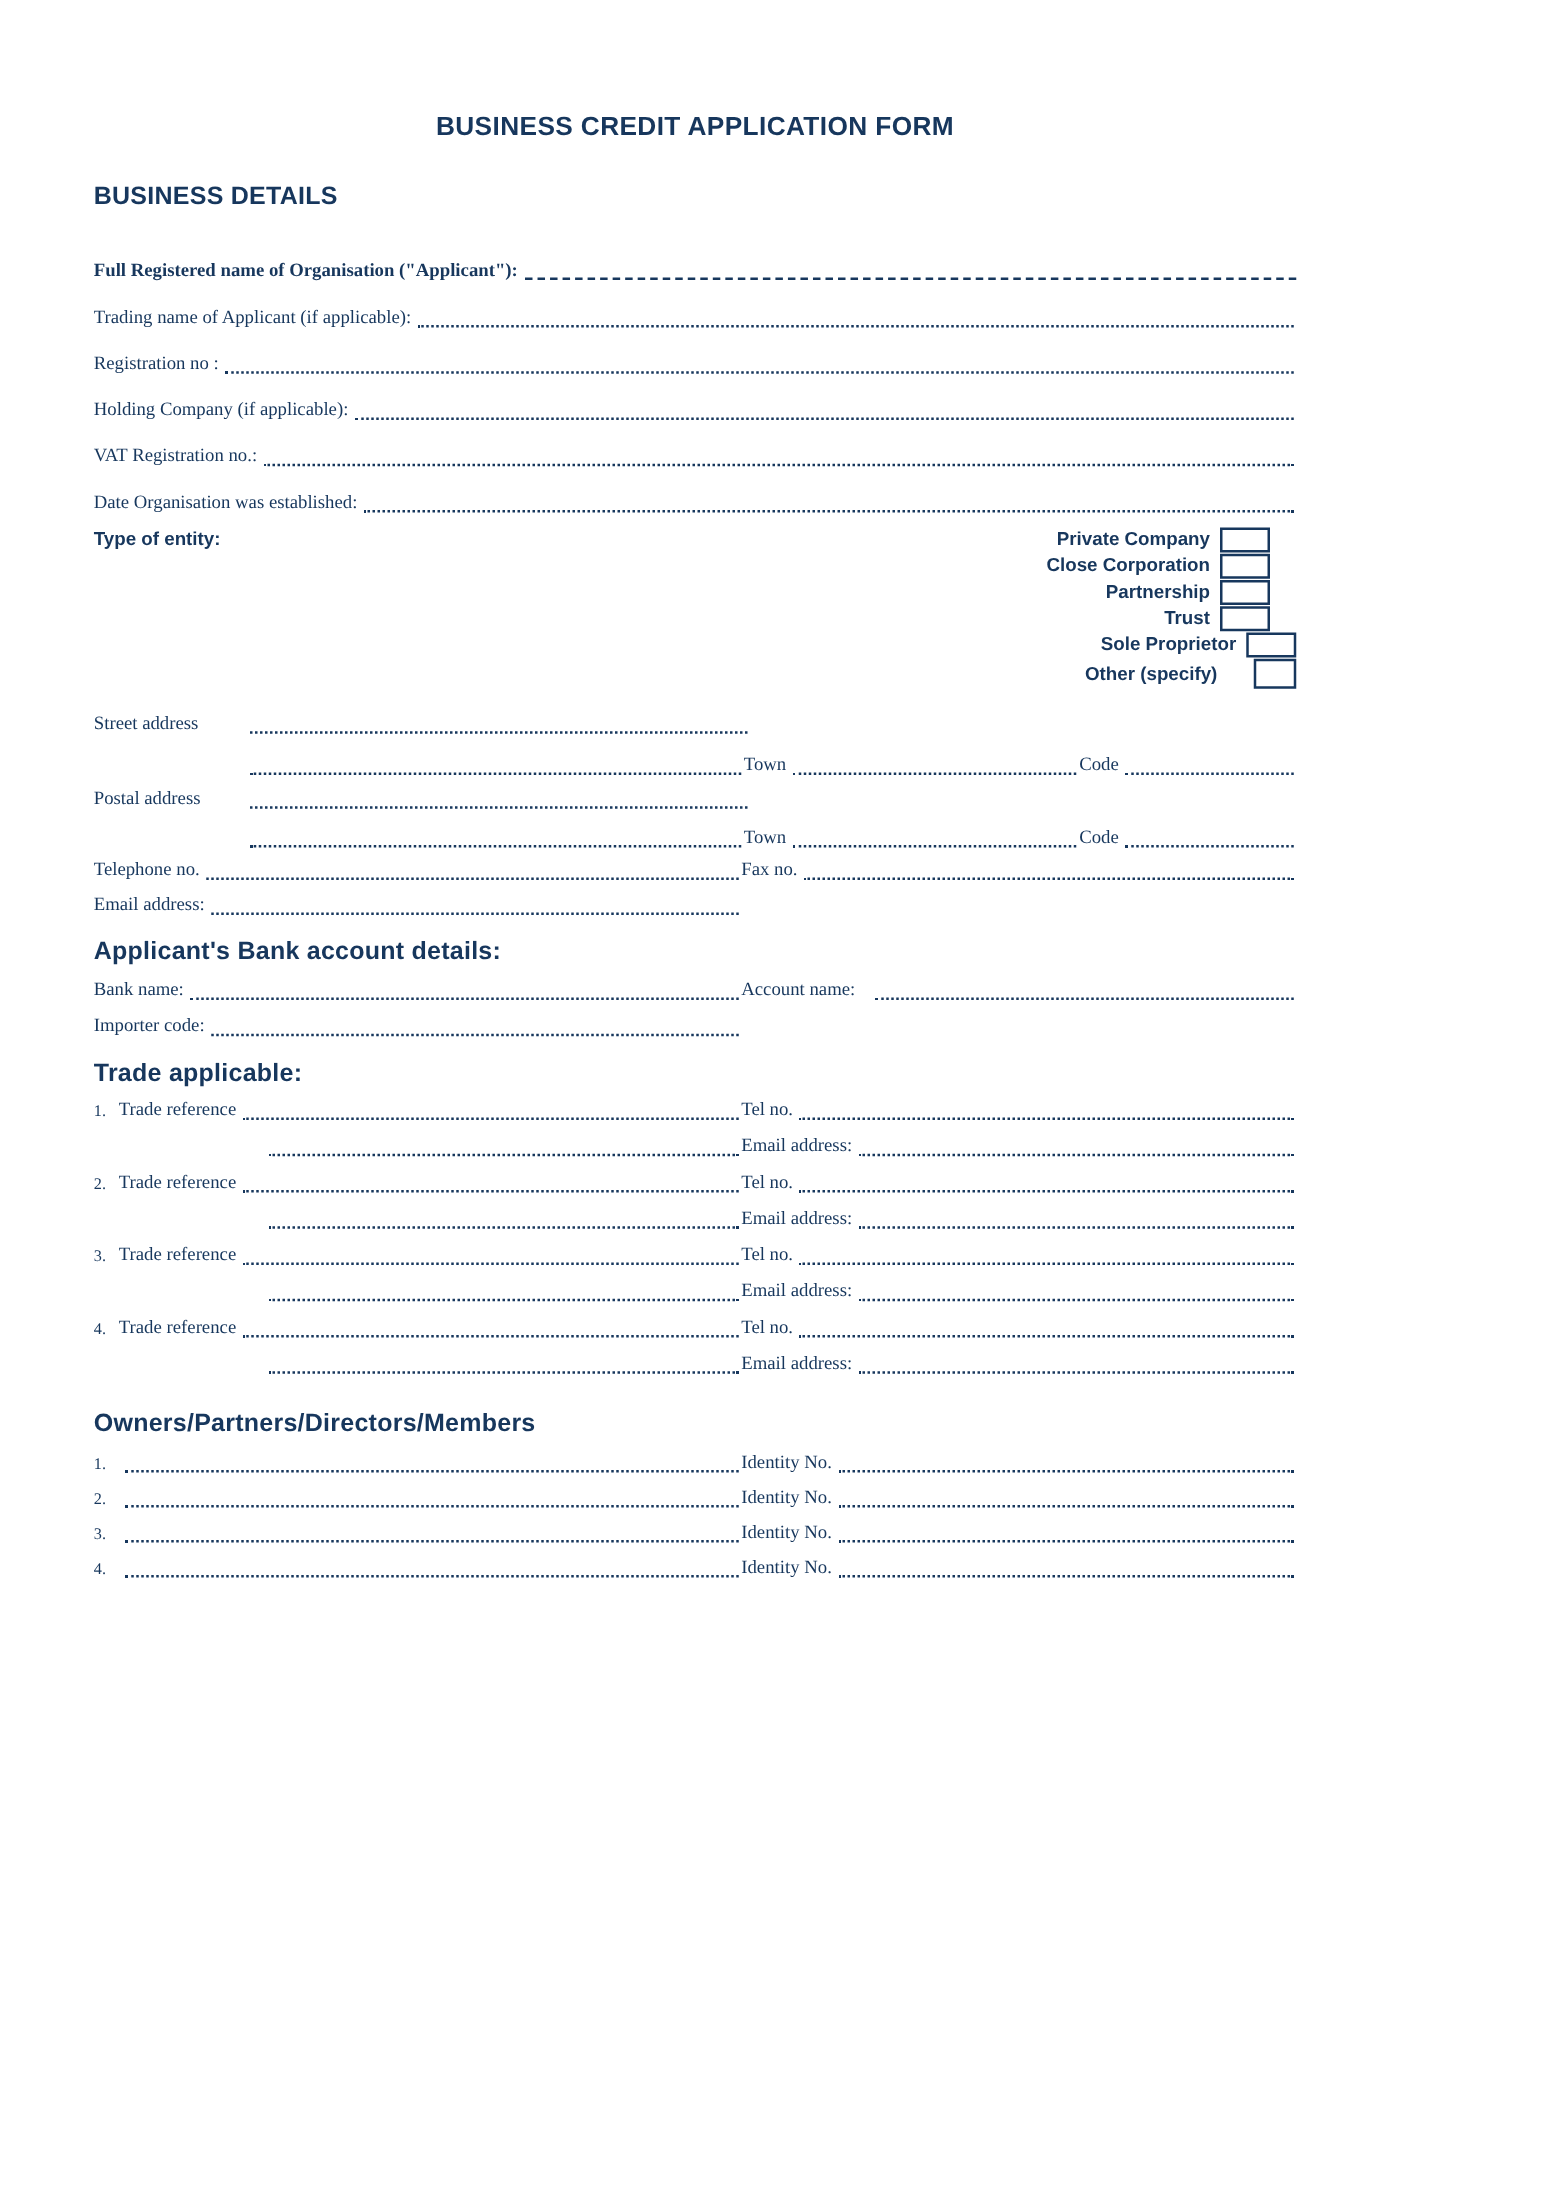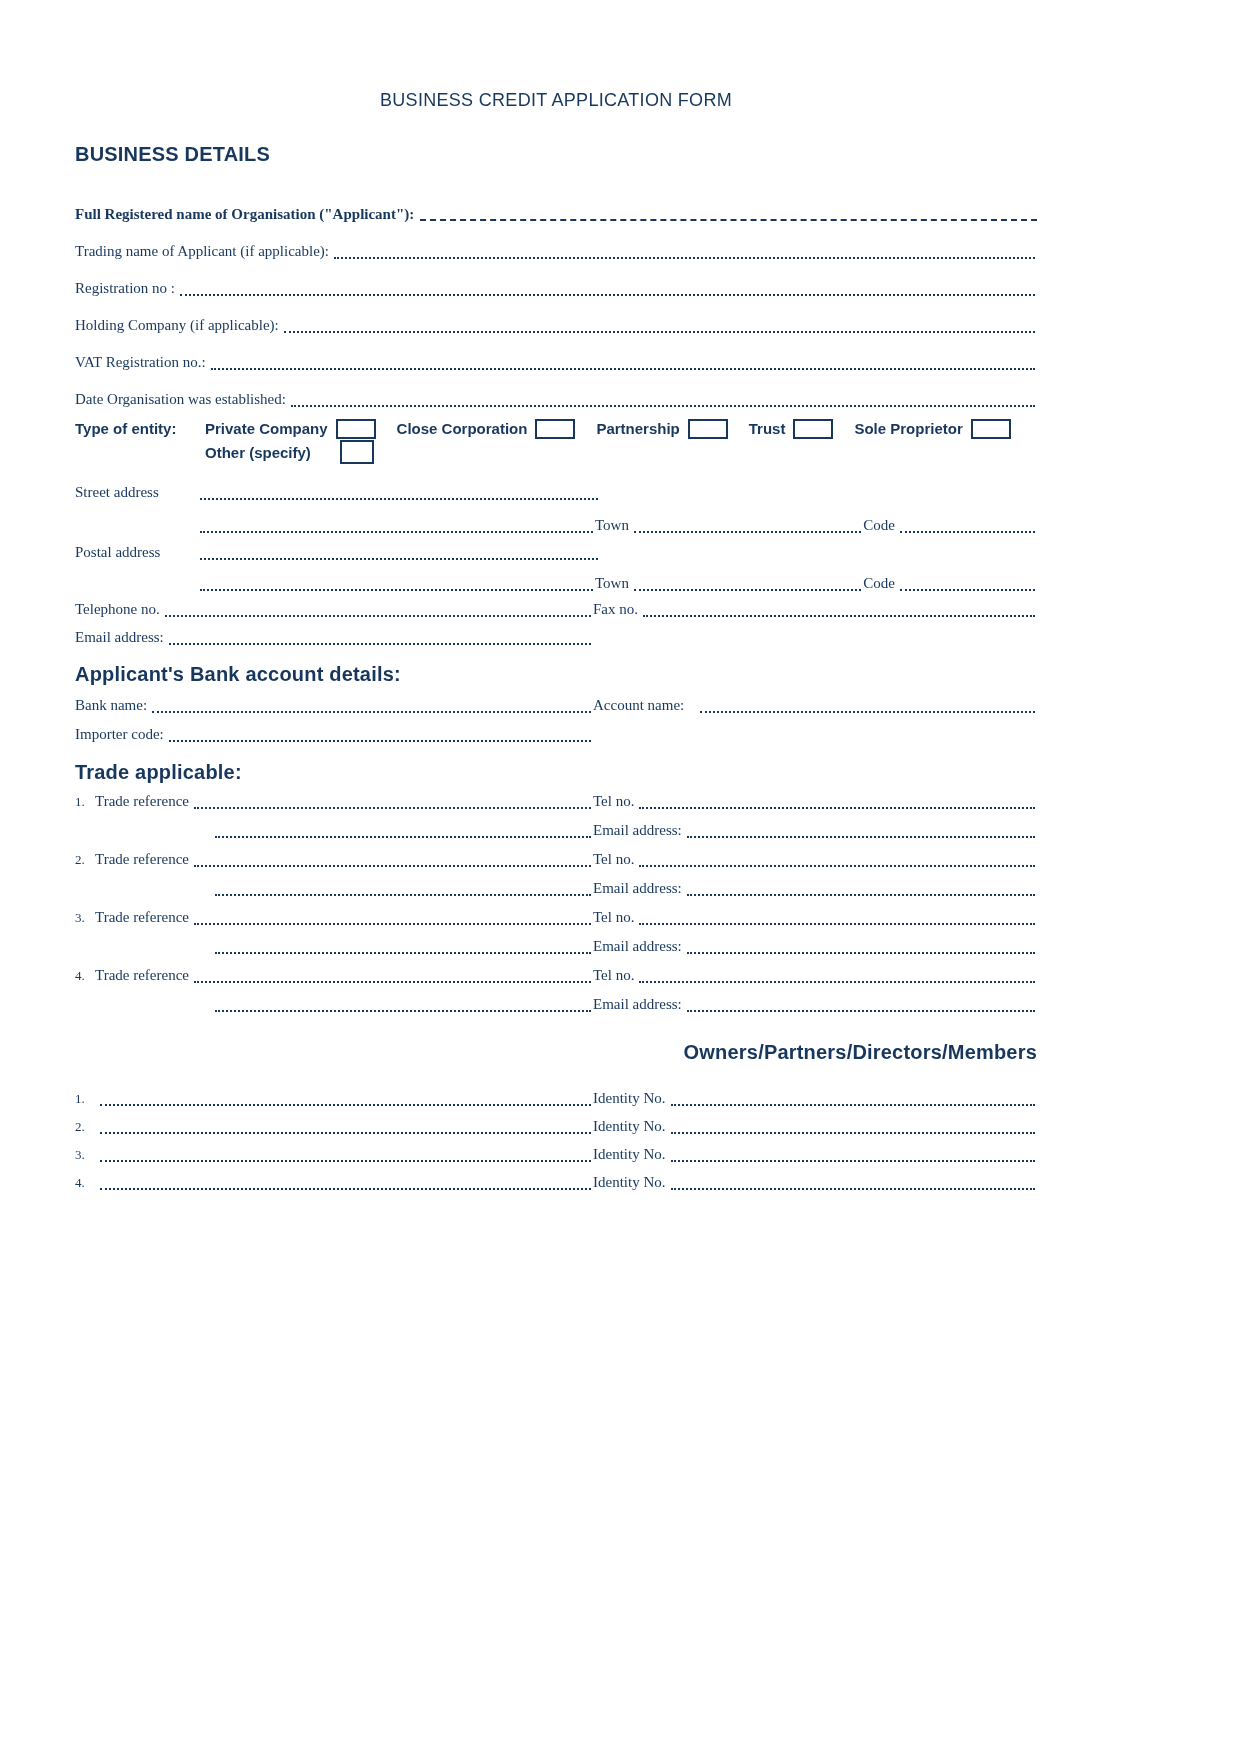--- a/index.html
+++ b/index.html
@@ -7,27 +7,27 @@
   body {
     width:1241px; height:1754px;
     font-family:"Liberation Sans", sans-serif;
     color:#17375d;
   }
   .page { position:relative; width:1241px; height:1754px; background:#ffffff; overflow:hidden; }
   .content { position:absolute; left:75px; top:0; width:962px; }
 
   .title {
     margin-top:90px; margin-bottom:32px;
-    text-align:center; font-size:18px; font-weight:normal; letter-spacing:0.3px;
+    text-align:center; font-size:21px; font-weight:bold; letter-spacing:0.3px;
   }
   .section-heading { font-size:20px; font-weight:bold; letter-spacing:0.2px; }
   .h-biz { margin-bottom:36px; }
   .h-bank { margin-top:15px; margin-bottom:7px; }
   .h-trade { margin-top:16px; margin-bottom:5px; }
-  .h-owners { margin-top:26px; margin-bottom:22px;text-align:right; }
+  .h-owners { margin-top:26px; margin-bottom:7px; }
 
   .row { display:flex; align-items:flex-end; font-size:15px; min-height:23px;font-family:Liberation Serif, serif; }
   .lbl { white-space:nowrap; line-height:21px; }
   .bold { font-weight:bold; }
 
   .dotline { flex:1 1 auto; border-bottom:2px dotted #17375d; height:16px; margin:0 2px 3px 5px; min-width:20px; }
   .dashline { flex:1 1 auto; border-bottom:2px dashed #17375d; height:16px; margin:0 0 4px 6px; }
 
   .mb14 { margin-bottom:14px; }
   .mb10 { margin-bottom:10px; }
@@ -46,21 +46,21 @@
   .indent135 { width:135px; flex:0 0 135px; }
   .adr-dot1 { flex:0 0 393px; }
   .adr-dot3 { flex:0 0 135px; }
 
   .num { display:inline-block; width:20px; flex:0 0 20px; font-size:13px; line-height:21px; }
 
   
   .entity-block { display:flex; align-items:flex-start; margin-top:8px; margin-bottom:16px; font-size:15px;font-weight:bold; }
   .entity-label { width:130px; flex:0 0 130px; line-height:22px; }
   .entity-main { flex:1; }
-  .entity-line { display:flex; align-items:flex-end; }
+  .entity-line { display:flex; align-items:flex-end;flex-direction:column; }
   .entity-line2 { margin-top:1px; }
   .entity-opt { display:flex; align-items:center; margin-right:21px; }
   .entity-opt:last-child { margin-right:0; }
   .cb { width:40px; height:20px; border:2px solid #17375d; margin-left:8px; background:#fff; }
   .cb-other { width:34px; height:24px; }
 </style>
 </head>
 <body>
 
 <div class="page">

